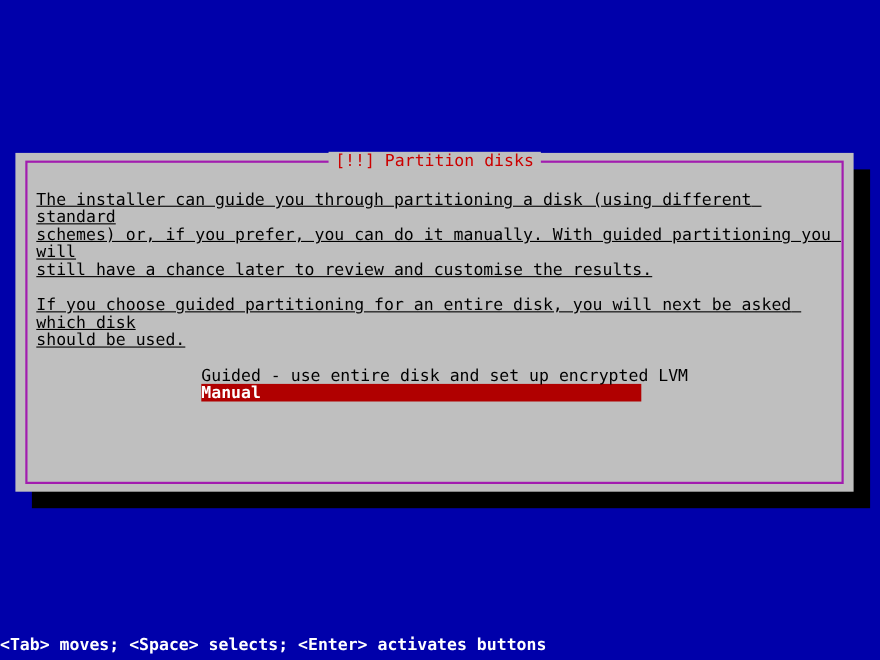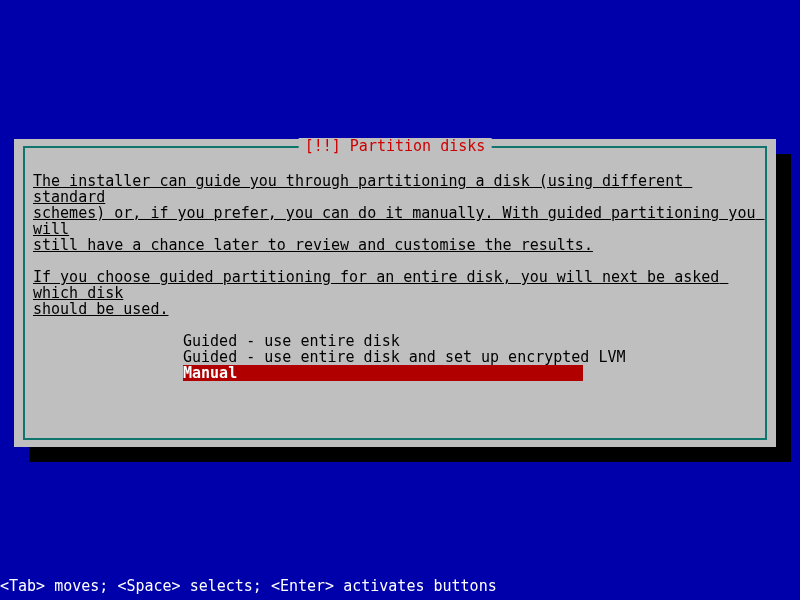--- a/index.html
+++ b/index.html
@@ -28,21 +28,21 @@
       width: 762px;
       height: 308px;
       background: #bfbfbf;
     }
     .dialog-inner {
       position: absolute;
       left: 9px;
       top: 7px;
       right: 9px;
       bottom: 7px;
-      border: 2px solid #0f766e;
+      border: 2px solid #a21caf;
     }
     .dialog-title {
       position: absolute;
       left: 50%;
       top: -10px;
       transform: translateX(-50%);
       color: #cc0000;
       background: #bfbfbf;
       padding: 0 6px;
       white-space: nowrap;
@@ -80,41 +80,41 @@
       color: #000000;
       white-space: pre;
       margin-left: 37px;
     }
     .footer {
       position: absolute;
       left: 0;
       bottom: 6px;
       color: #ffffff;
       white-space: pre;
+      font-weight: bold;
     }
   </style>
 </head>
 <body>
 
 <div class="dialog-shadow"></div>
 
 <div class="dialog">
   <div class="dialog-inner">
     <span class="dialog-title">
       <span>[!!] Partition disks</span>
     </span>
     <div class="content">
       <div class="prose">The installer can guide you through partitioning a disk (using different standard
 schemes) or, if you prefer, you can do it manually. With guided partitioning you will
 still have a chance later to review and customise the results.
 
 If you choose guided partitioning for an entire disk, you will next be asked which disk
 should be used.</div>
       <div class="options">
-        <div class="option">Guided - use entire disk</div>
         <div class="option">Guided - use entire disk and set up encrypted LVM</div>
         <div class="option selected">Manual</div>
       </div>
     </div>
   </div>
 </div>
 
 <div class="footer">&lt;Tab&gt; moves; &lt;Space&gt; selects; &lt;Enter&gt; activates buttons</div>
 
 </body></html>

